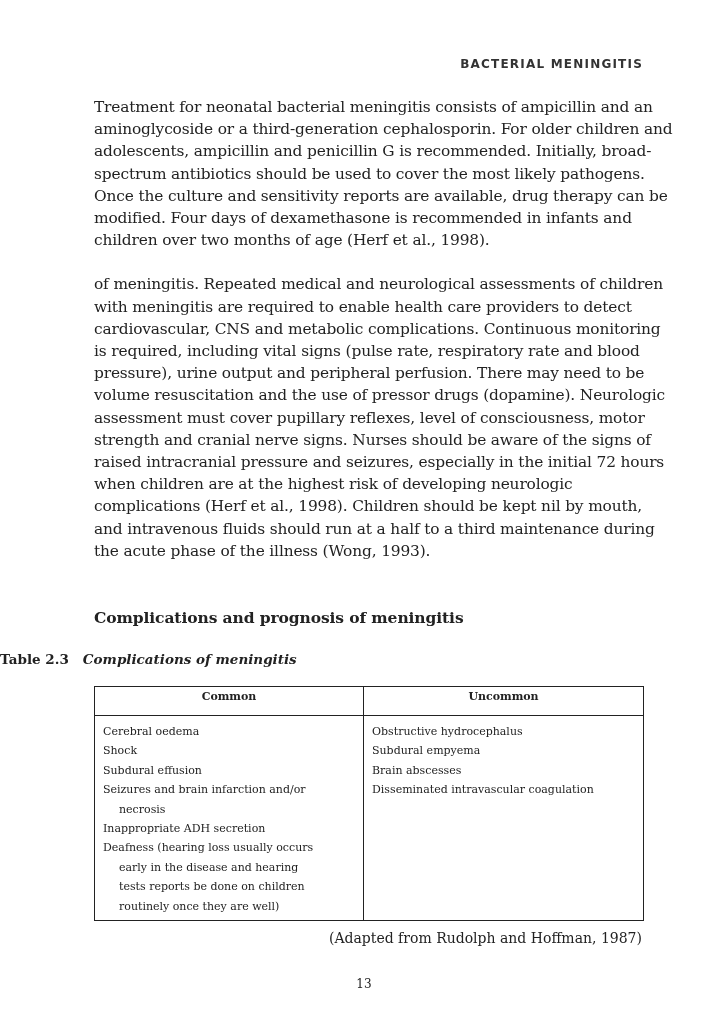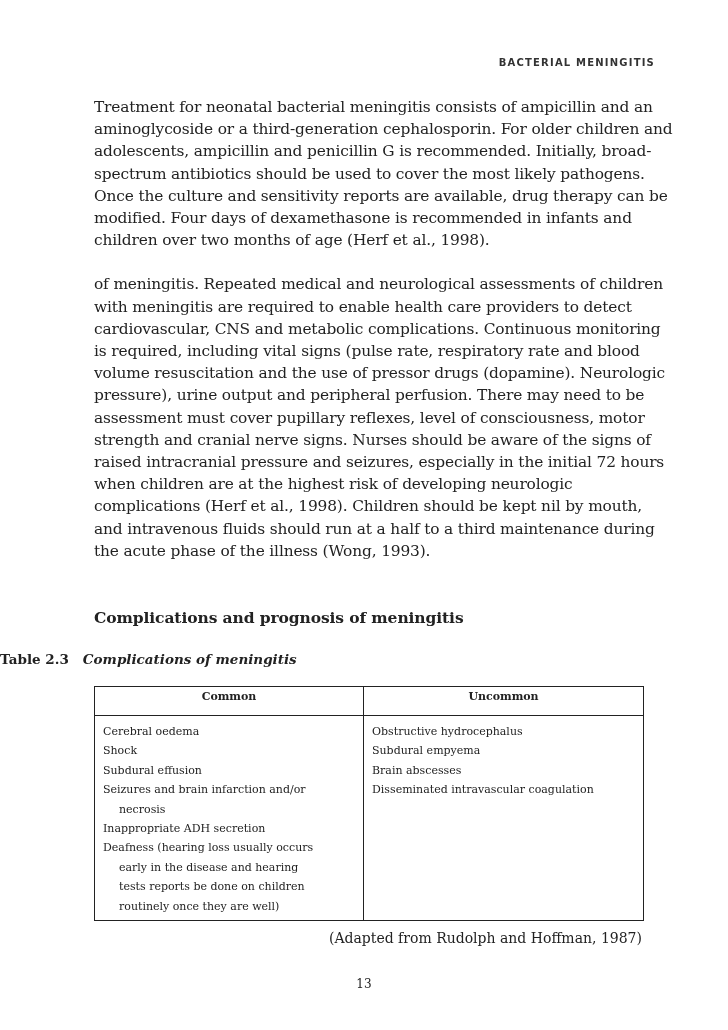--- a/index.html
+++ b/index.html
@@ -1,18 +1,18 @@
 <!DOCTYPE html>
 <html><head>
 <meta charset="utf-8">
 <style>
   html, body { margin: 0; padding: 0; background: #ffffff; }
   body { width: 728px; height: 1030px; position: relative; overflow: hidden; color: #222; }
   .page { position: absolute; left: 0; top: 0; width: 728px; height: 1030px; font-family: "DejaVu Serif", serif; }
-  .running-head { position: absolute; right: 73px; top: 57px; font-family: "DejaVu Sans", sans-serif; font-weight: bold; font-size: 10px; letter-spacing: 1.2px; color: #333; text-transform: uppercase; }
+  .running-head { position: absolute; right: 85px; top: 57px; font-family: "DejaVu Sans", sans-serif; font-weight: bold; font-size: 12px; letter-spacing: 1.2px; color: #333; text-transform: uppercase; }
   .body { position: absolute; left: 94px; top: 96px; width: 556px; font-size: 15.4px; line-height: 22.2px; letter-spacing: -0.15px; }
   .line { white-space: nowrap; display: block; }
   .para { margin: 0 0 22px 0; }
   .heading { position: absolute; left: 94px; top: 608px; font-size: 15.5px; font-weight: bold; white-space: nowrap; letter-spacing: -0.1px; }
   .caption { position: absolute; left: 0; width: 728px; top: 651px; text-align: left; font-size: 13.5px; white-space: nowrap; }
   .caption .num { font-weight: bold; margin-right: 14px; }
   .caption .title { font-style: italic; font-weight: bold; }
   table.comp { position: absolute; left: 94px; top: 686px; width: 550px; border-collapse: collapse; font-size: 11px; line-height: 19.4px; }
   table.comp th, table.comp td { border: 1px solid #222; vertical-align: top; }
   table.comp th { font-weight: bold; height: 28px; padding: 0; text-align: center; }
@@ -38,22 +38,22 @@
       <span class="line">spectrum antibiotics should be used to cover the most likely pathogens.</span>
       <span class="line">Once the culture and sensitivity reports are available, drug therapy can be</span>
       <span class="line">modified. Four days of dexamethasone is recommended in infants and</span>
       <span class="line">children over two months of age (Herf et al., 1998).</span>
     </div>
     <div class="para">
       <span class="line">of meningitis. Repeated medical and neurological assessments of children</span>
       <span class="line">with meningitis are required to enable health care providers to detect</span>
       <span class="line">cardiovascular, CNS and metabolic complications. Continuous monitoring</span>
       <span class="line">is required, including vital signs (pulse rate, respiratory rate and blood</span>
+      <span class="line">pressure), urine output and peripheral perfusion. There may need to be</span>
       <span class="line">volume resuscitation and the use of pressor drugs (dopamine). Neurologic</span>
-      <span class="line">pressure), urine output and peripheral perfusion. There may need to be</span>
       <span class="line">assessment must cover pupillary reflexes, level of consciousness, motor</span>
       <span class="line">strength and cranial nerve signs. Nurses should be aware of the signs of</span>
       <span class="line">raised intracranial pressure and seizures, especially in the initial 72 hours</span>
       <span class="line">when children are at the highest risk of developing neurologic</span>
       <span class="line">complications (Herf et al., 1998). Children should be kept nil by mouth,</span>
       <span class="line">and intravenous fluids should run at a half to a third maintenance during</span>
       <span class="line">the acute phase of the illness (Wong, 1993).</span>
     </div>
   </div>
 

